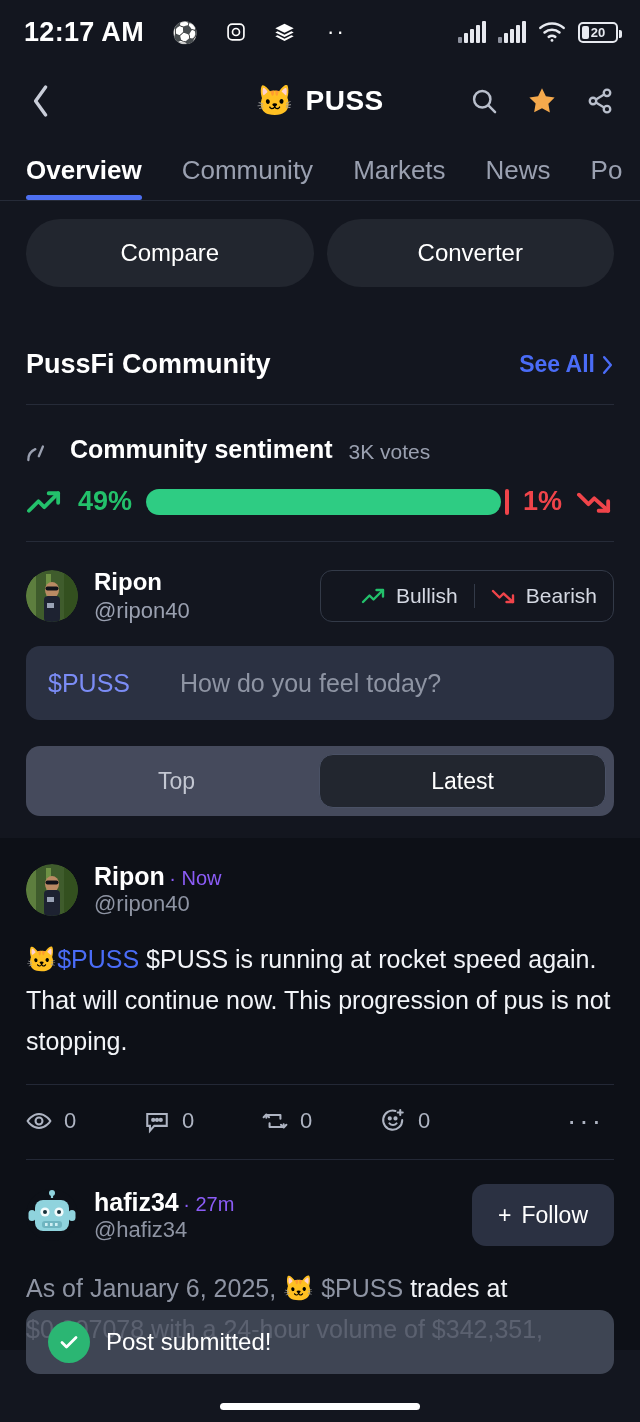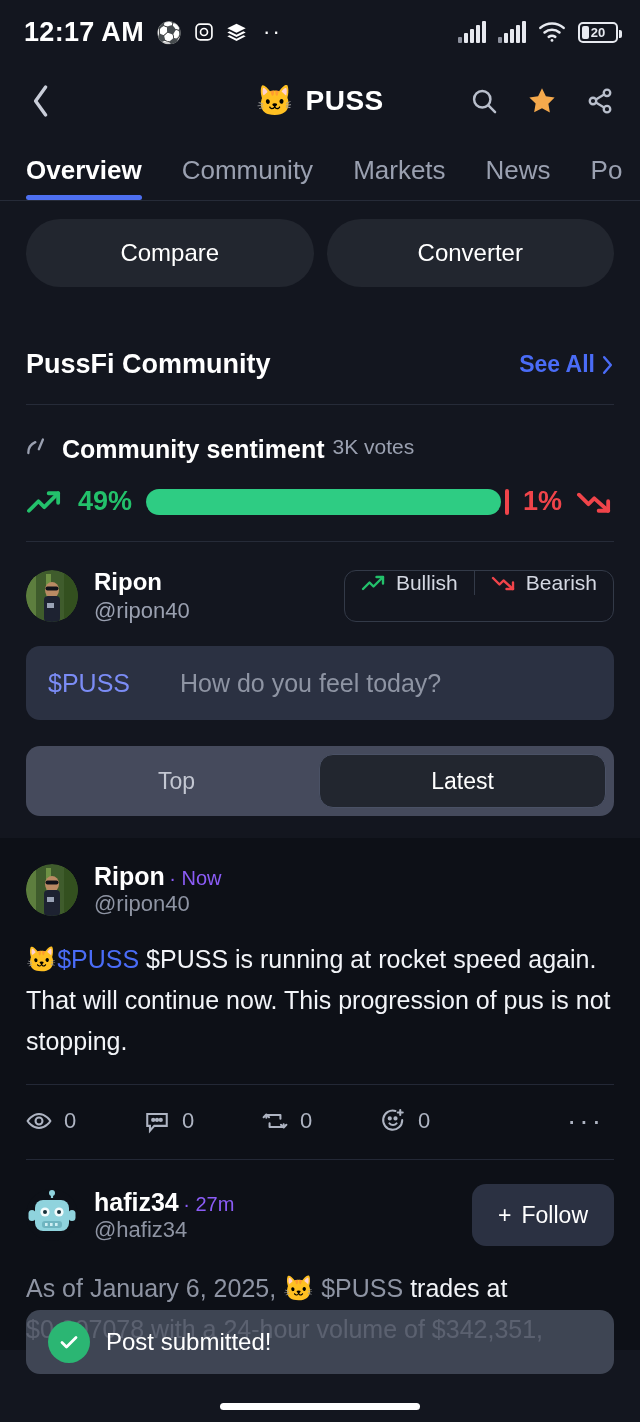--- a/index.html
+++ b/index.html
@@ -11,21 +11,21 @@
     overflow: hidden;
   }
   .screen { position: relative; width: 640px; height: 1422px; background: #13161f; }
 
   
   .statusbar {
     height: 64px; display: flex; align-items: center;
     justify-content: space-between; padding: 0 22px 0 24px;
     background: #13161f;
   }
-  .sb-left { display: flex; align-items: center; gap: 12px; }
+  .sb-left { display: flex; align-items: center; gap: 28px; }
   .sb-time { font-size: 27px; font-weight: 700; letter-spacing: .3px; color:#fff; }
   .sb-ico { font-size: 21px; line-height: 1; display:inline-block; }
   .sb-dots { color:#fff; font-size: 22px; letter-spacing:2px; margin-left:4px; }
   .sb-right { display: flex; align-items: center; gap: 12px; }
   .bars { display: flex; align-items: flex-end; gap: 2px; height: 22px; }
   .bars i { display:block; width:4px; background:#e7e9ef; border-radius:1px; }
   .bars i:nth-child(1){height:6px;background:#8b8f9c;}
   .bars i:nth-child(2){height:10px;}
   .bars i:nth-child(3){height:14px;}
   .bars i:nth-child(4){height:18px;}
@@ -77,39 +77,39 @@
   .section-head {
     display:flex; align-items:center; justify-content:space-between;
     padding: 62px 26px 0;
   }
   .section-title { font-size:27px; font-weight:700; }
   .see-all { display:flex; align-items:center; gap:6px; color:#4a6cf7; font-size:23px; font-weight:600; }
 
   .divider { height:1px; background:#262b38; margin: 24px 26px 0; }
 
   
-  .sent-head { display:flex; align-items:flex-start; gap:8px; padding: 30px 26px 0; }
+  .sent-head { display:flex; align-items:flex-end; gap:16px; padding: 30px 26px 0; }
   .sent-title { font-size:25px; font-weight:700; }
   .sent-votes { font-size:21px; color:#9aa0b0; }
   .sent-bar-row { display:flex; align-items:center; gap:14px; padding: 22px 26px 0; }
   .pct-up { color:#23c16b; font-size:27px; font-weight:700; }
   .pct-down { color:#f0444a; font-size:27px; font-weight:700; }
   .bar-track { flex:1; height:26px; display:flex; gap:4px; align-items:center; }
   .bar-green { background:#2ecc83; height:26px; border-radius:13px; }
   .bar-red { background:#f0444a; height:26px; border-radius:13px; }
 
   
   .compose-row { display:flex; align-items:center; padding: 26px 26px 0; gap:16px; }
   .avatar { width:52px; height:52px; border-radius:50%; overflow:hidden; flex:none; }
   .u-names { display:flex; flex-direction:column; gap:2px; }
   .u-name { font-size:24px; font-weight:700; }
   .u-handle { font-size:22px; color:#9aa0b0; }
   .bb-group {
-    margin-left:auto; display:flex; align-items:flex-start;
-    border:1px solid #333a48; border-radius:12px; overflow:hidden; height:52px;
+    margin-left:auto; display:flex; align-items:center;
+    border:1px solid #333a48; border-radius:12px; overflow:hidden; height:52px;padding-left:24px;
   }
   .bb-btn { display:flex; align-items:center; gap:9px; padding:0 16px; font-size:21px; color:#d4d8e2; }
   .bb-btn + .bb-btn { border-left:1px solid #333a48; }
 
   .compose-input {
     margin: 22px 26px 0; height:74px; background:#2b3142; border-radius:14px;
     display:flex; align-items:center; padding:0 22px; gap:10px;
   }
   .cash { color:#7b8cf5; font-size:25px; }
   .ph { color:#8e94a3; font-size:25px;margin-left:40px; }

